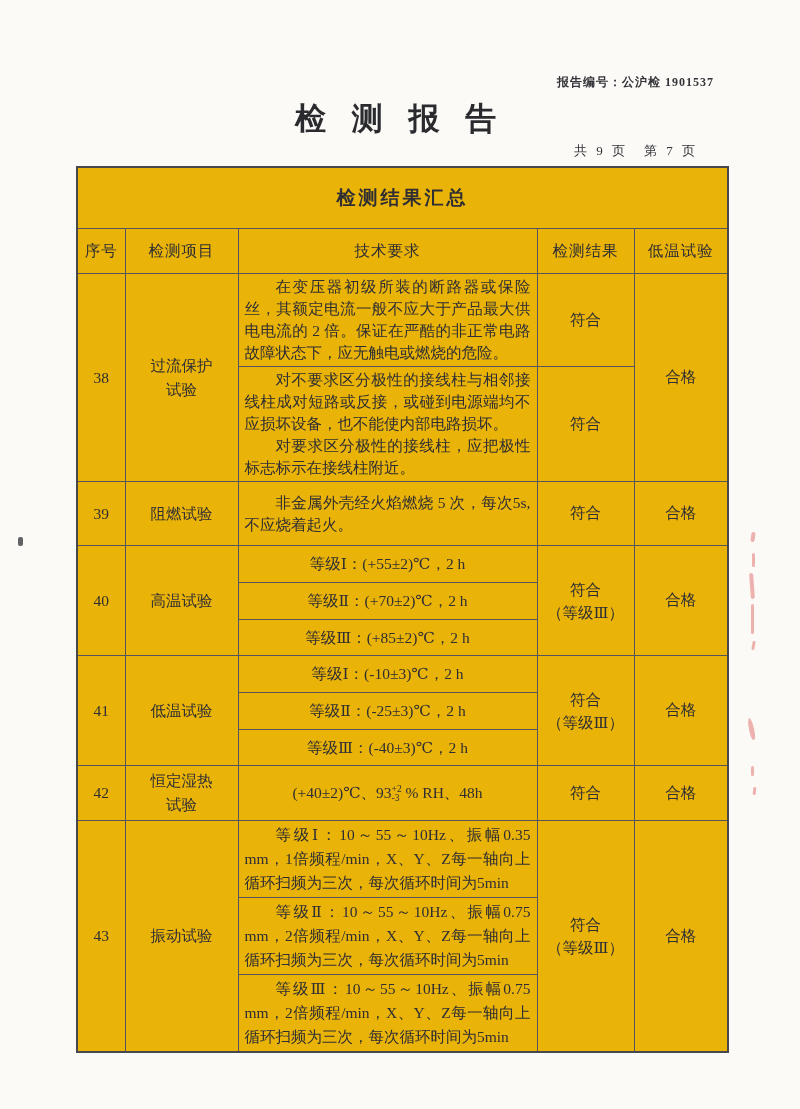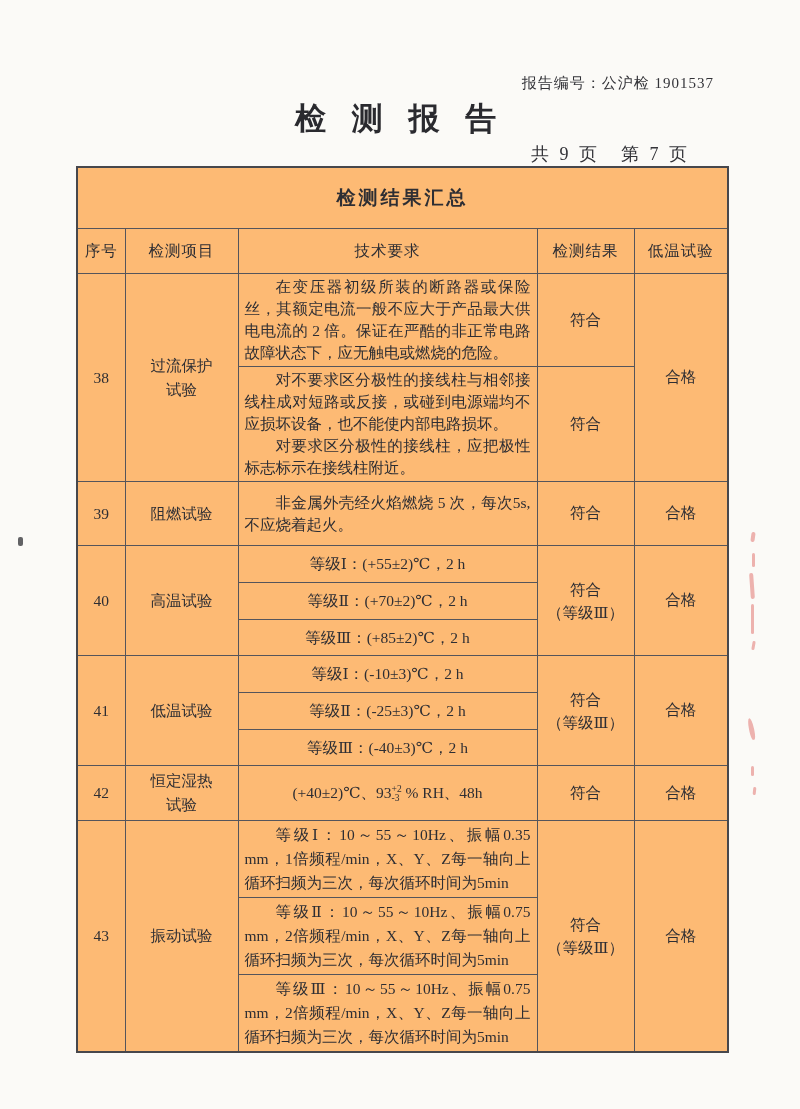--- a/index.html
+++ b/index.html
@@ -12,52 +12,53 @@
     position: relative;
     background: #fbfaf7;
     font-family: "Liberation Serif", "DejaVu Serif", serif;
     color: #2e2e33;
     overflow: hidden;
   }
   .report-no {
     position: absolute;
     top: 74px;
     right: 86px;
-    font-size: 15px;
+    font-size: 12px;
     letter-spacing: 1px;
     color: #333338;
+    font-weight: bold;
   }
   .page-title {
     position: absolute;
     top: 98px;
     left: 0;
     width: 100%;
     text-align: center;
     font-size: 31px;
     font-weight: bold;
     letter-spacing: 9px;
     color: #2a2a2f;
   }
   .pagination {
     position: absolute;
     top: 142px;
-    right: 110px;
-    font-size: 18px;
+    right: 102px;
+    font-size: 13px;
     letter-spacing: 3px;
     color: #333338;
   }
   table.results {
     position: absolute;
     top: 166px;
     left: 76px;
     width: 652px;
     border-collapse: collapse;
     table-layout: fixed;
     border: 2px solid #47474c;
-    background: #fdba74;
+    background: #eab308;
   }
   table.results td {
     border: 1px solid #55555b;
     vertical-align: middle;
     font-size: 15.5px;
     color: #2e2e33;
     padding: 2px 6px;
     overflow: hidden;
   }
   tr.title-row td {

